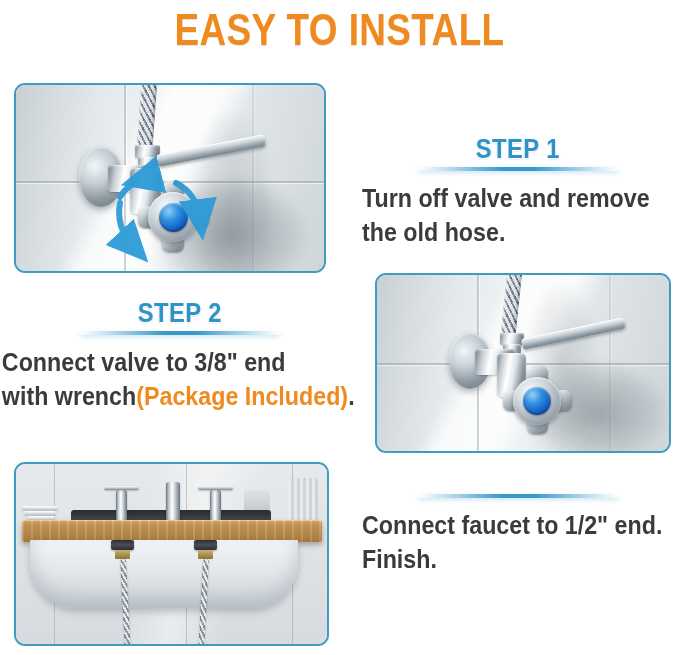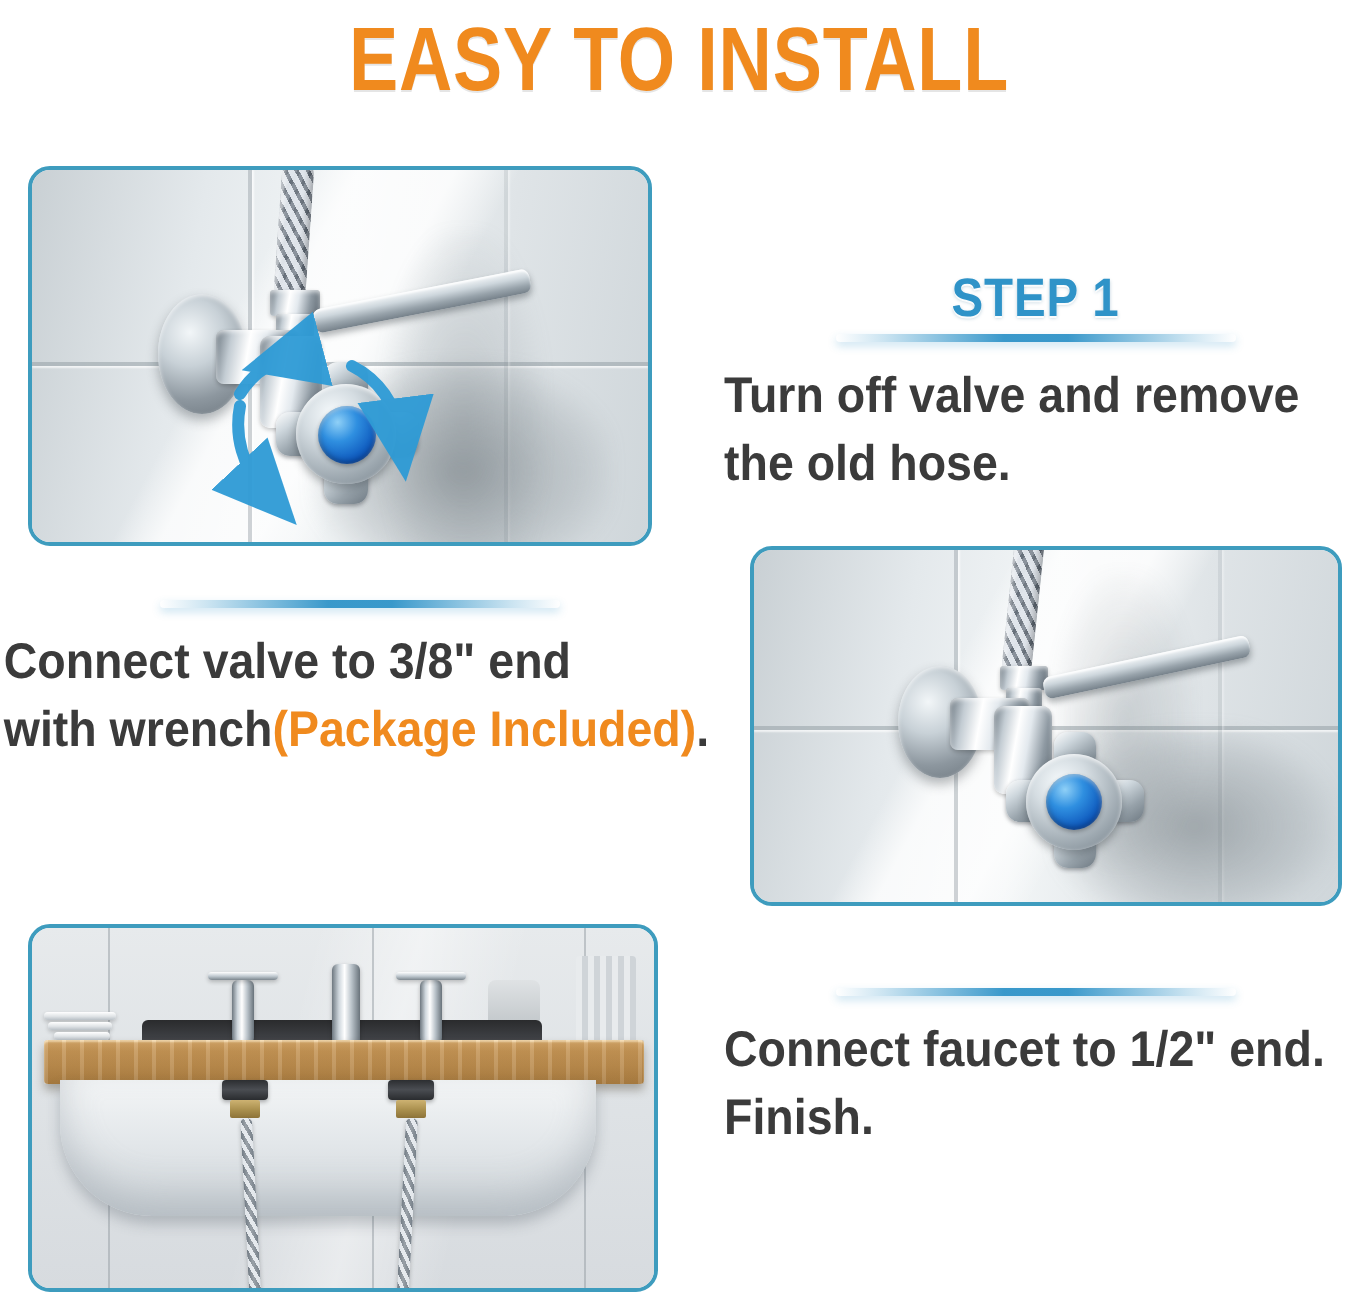--- a/index.html
+++ b/index.html
@@ -313,20 +313,23 @@
     <span class="step-label">STEP 1</span>
   </div>
   <div class="step-underline" style="width:200px; margin:2px auto 0;"></div>
   <div class="step-body">
     <div class="line">Turn off valve and remove</div>
     <div class="line">the old hose.</div>
   </div>
 </div>
 
 <div class="textblock" id="text-2">
+  <div class="step-label-wrap">
+    <span class="step-label">STEP 2</span>
+  </div>
   <div class="step-underline" style="width:200px; margin:2px auto 0;"></div>
   <div class="step-body" style="padding-left:2px;">
     <div class="line">Connect valve to 3/8" end</div>
     <div class="line"><span>with wrench</span><span class="hl">(Package Included)</span><span>.</span></div>
   </div>
 </div>
 
 <div class="photo" id="photo-2">
   <div class="scene">
     <div class="tilewall"></div>

